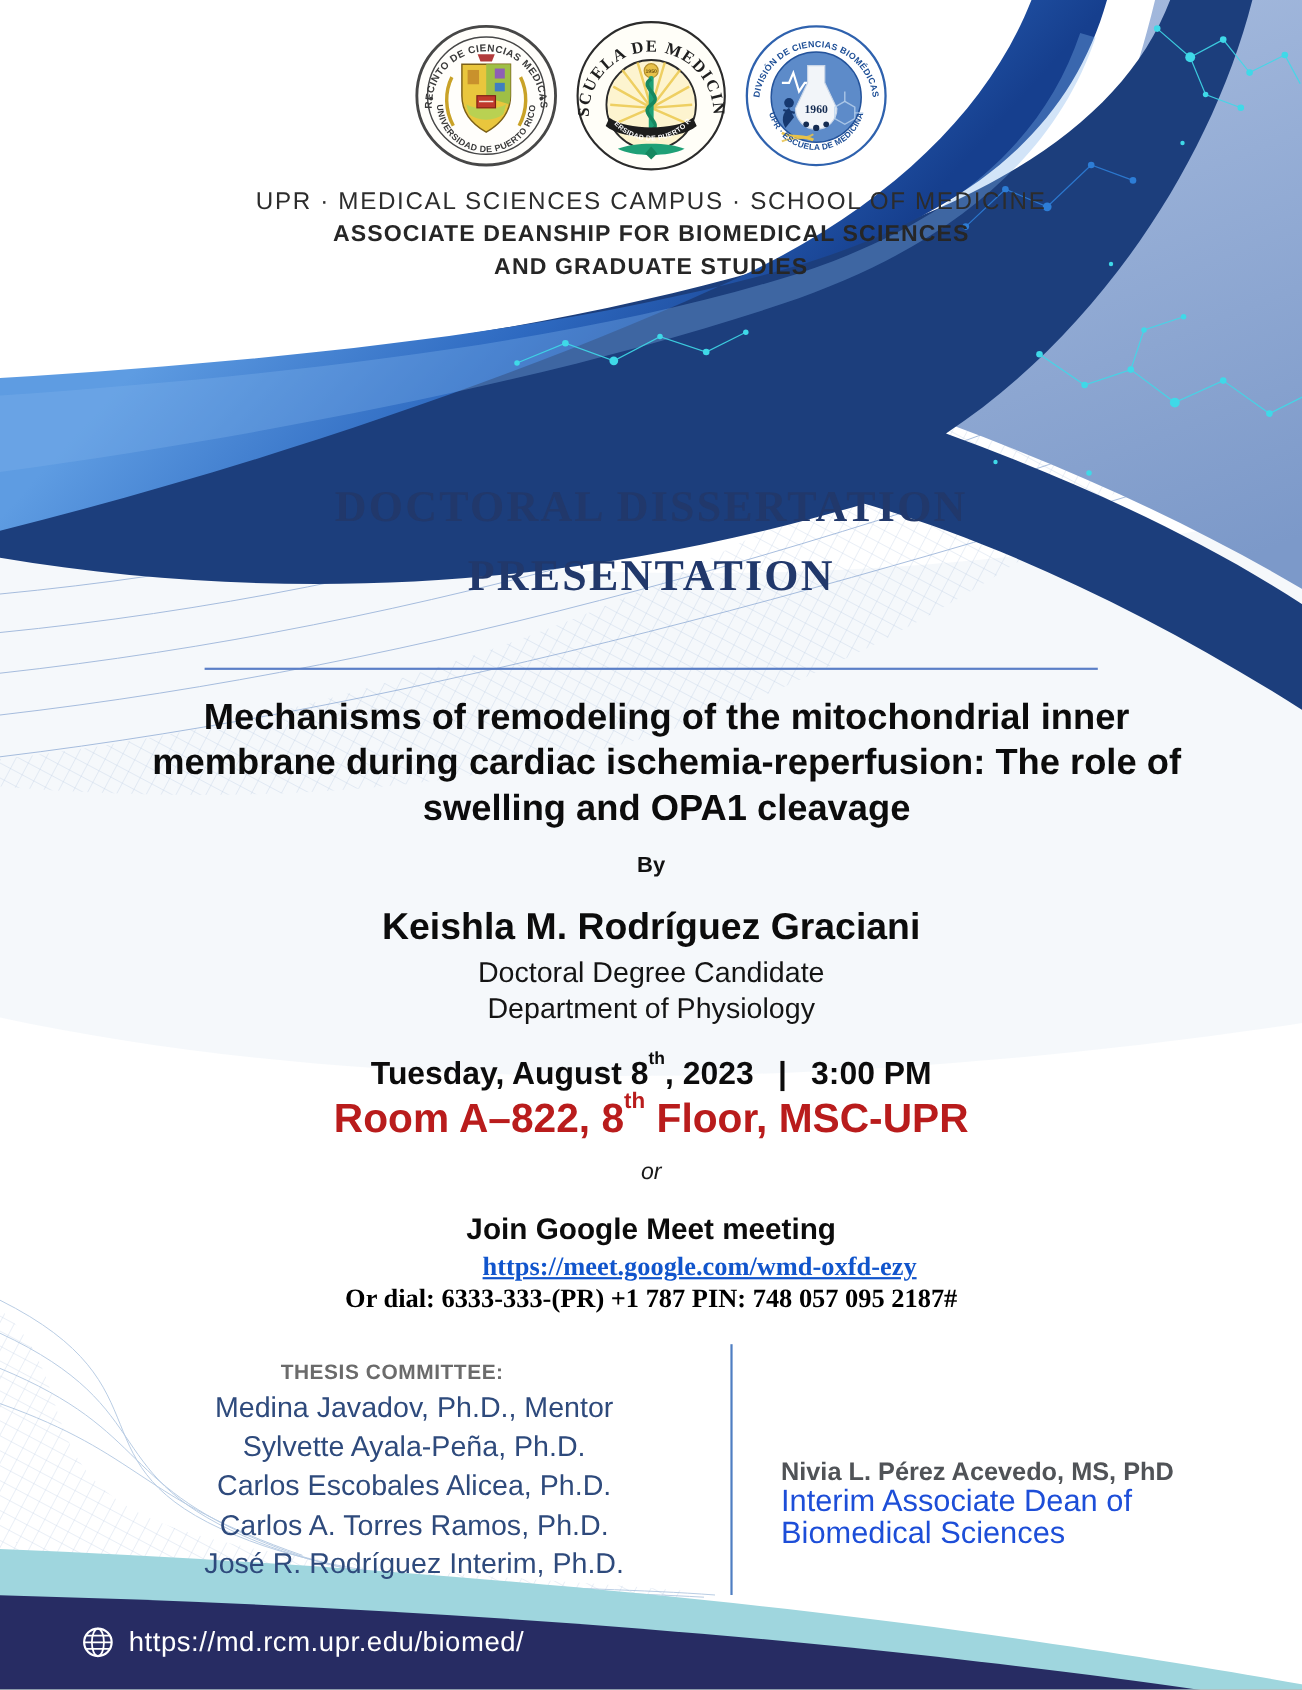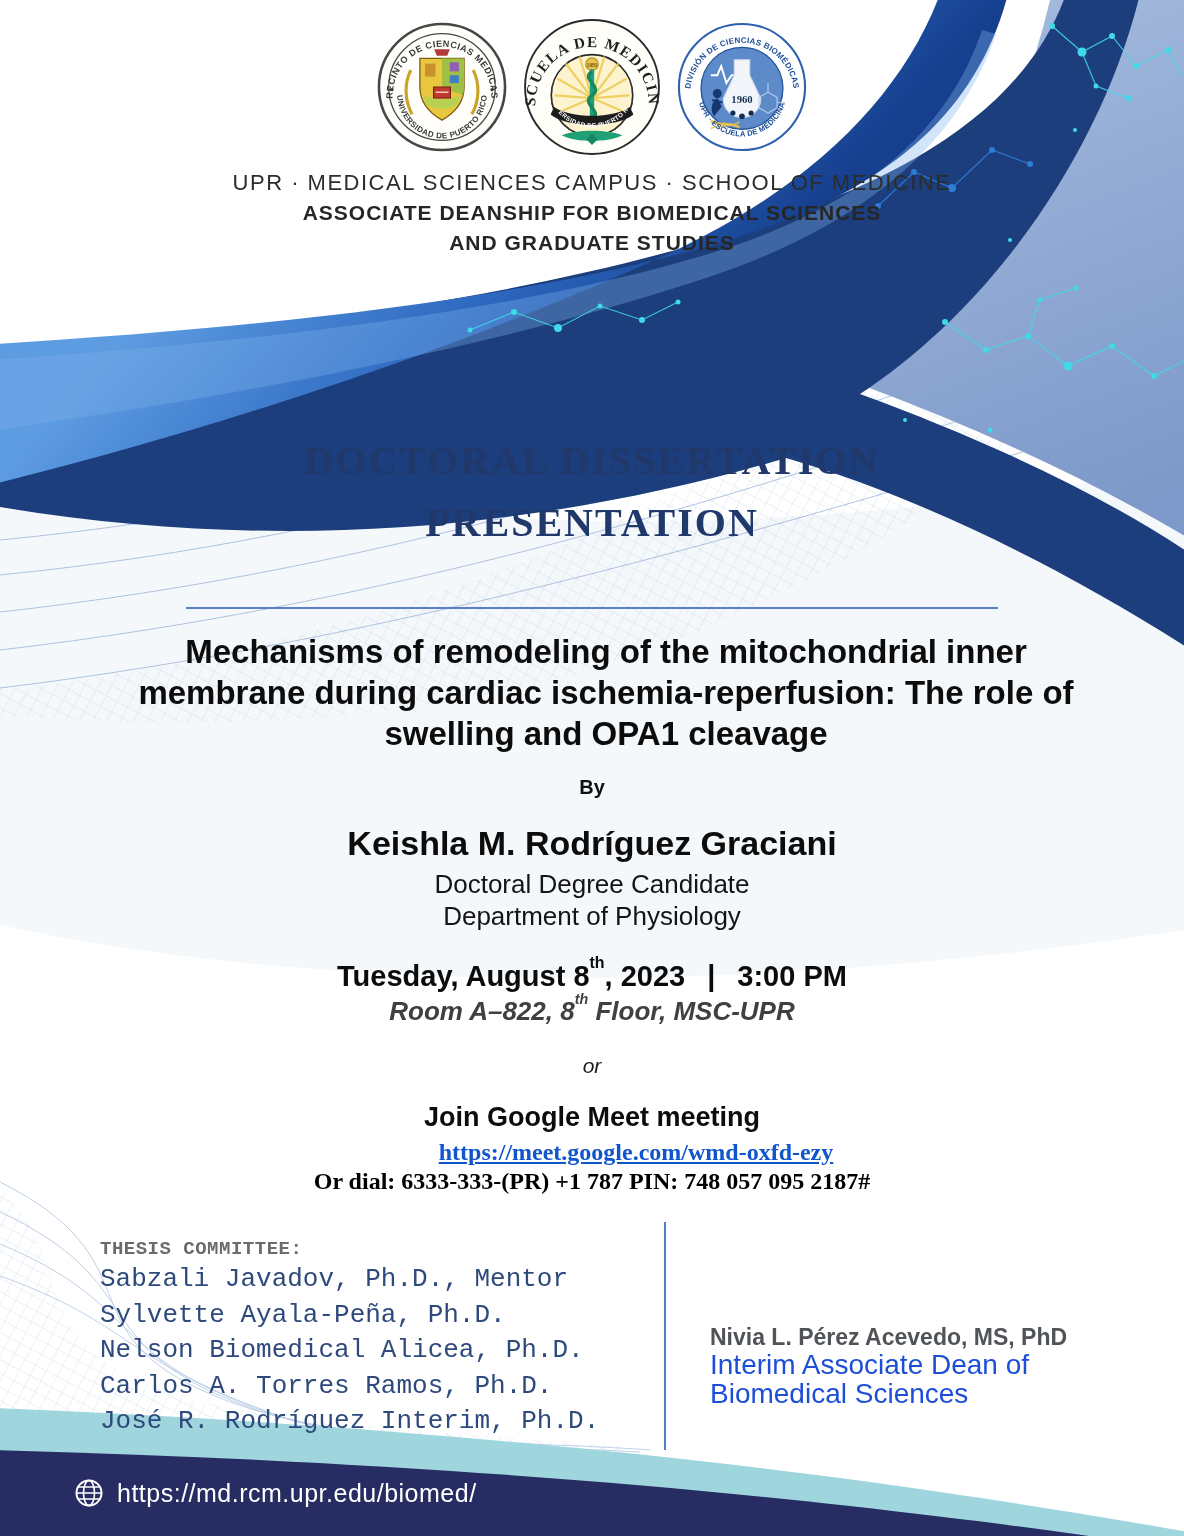--- a/index.html
+++ b/index.html
@@ -24,34 +24,34 @@
         border-top:2px solid #5b7fc7;}
 
   .diss{top:631px;font-size:33px;font-weight:bold;color:#0c0c0c;line-height:41px;margin-left:14px;}
 
   .by{top:776px;font-size:20px;font-weight:bold;color:#111;}
   .pname{top:824px;font-size:34px;font-weight:bold;color:#0c0c0c;}
   .cand{top:869px;font-size:26px;color:#141414;}
   .dept{top:901px;font-size:26px;color:#141414;}
 
   .dateline{top:960px;font-size:29px;font-weight:bold;color:#0c0c0c;}
-  .roomline{top:996px;font-size:26px;font-weight:bold;color:#404040;font-style:italic;}
+  .roomline{top:996px;font-size:37px;font-weight:bold;color:#b91c1c;}
   sup{font-size:0.55em;position:relative;top:-0.45em;}
   .pipe{display:inline-block;margin:0 22px;}
 
   .orline{top:1054px;font-size:21px;font-style:italic;color:#1a1a1a;}
 
   .meet-h{top:1102px;font-size:27px;font-weight:bold;color:#0c0c0c;}
   .meet-link{top:1139px;font-family:"Liberation Serif",serif;font-size:24px;
              font-weight:bold;color:#1155cc;padding-left:44px;}
   .meet-link a{color:#1155cc;text-decoration:underline;cursor:pointer;}
   .dial{top:1168px;font-family:"Liberation Serif",serif;font-size:24px;
         font-weight:bold;color:#000;}
 
-  .committee{position:absolute;top:1238px;left:100px;width:553px;text-align:left;font-family:Liberation Mono, monospace;}
+  .committee{position:absolute;top:1238px;left:100px;width:553px;text-align:center;}
   .committee .chead{font-size:19px;font-weight:bold;letter-spacing:0.5px;
                     color:#6b6b6b;padding-right:40px;}
   .committee .cname{font-size:26px;line-height:32.5px;color:#2e4a7c;margin-top:3px;}
   .committee .cname:first-of-type{margin-top:10px;}
 
   .vline{position:absolute;left:664px;top:1222px;width:2px;height:228px;
          background:#4f7ec2;}
 
   .dean{position:absolute;left:710px;top:1324px;text-align:left;}
   .dean .dname{font-size:23px;font-weight:bold;color:#505357;text-align:center;}
@@ -278,23 +278,23 @@
   <div class="abs orline">or</div>
 
   <div class="abs meet-h">Join Google Meet meeting</div>
   <div class="abs meet-link">
     <a>https://meet.google.com/wmd-oxfd-ezy</a>
   </div>
   <div class="abs dial">Or dial: 6333-333-(PR) +1 787 PIN: 748 057 095 2187#</div>
 
   <div class="committee">
     <div class="chead">THESIS COMMITTEE:</div>
-    <div class="cname">Sabzali Javadov, Ph.D., Mentor</div>
+    <div class="cname">Medina Javadov, Ph.D., Mentor</div>
     <div class="cname">Sylvette Ayala-Peña, Ph.D.</div>
-    <div class="cname">Nelson Biomedical Alicea, Ph.D.</div>
+    <div class="cname">Carlos Escobales Alicea, Ph.D.</div>
     <div class="cname">Carlos A. Torres Ramos, Ph.D.</div>
     <div class="cname">José R. Rodríguez Interim, Ph.D.</div>
   </div>
 
   <div class="vline"></div>
 
   <div class="dean">
     <div class="dname">Nivia L. Pérez Acevedo, MS, PhD</div>
     <div class="dline">Interim Associate Dean of</div>
     <div class="dline">Biomedical Sciences</div>

